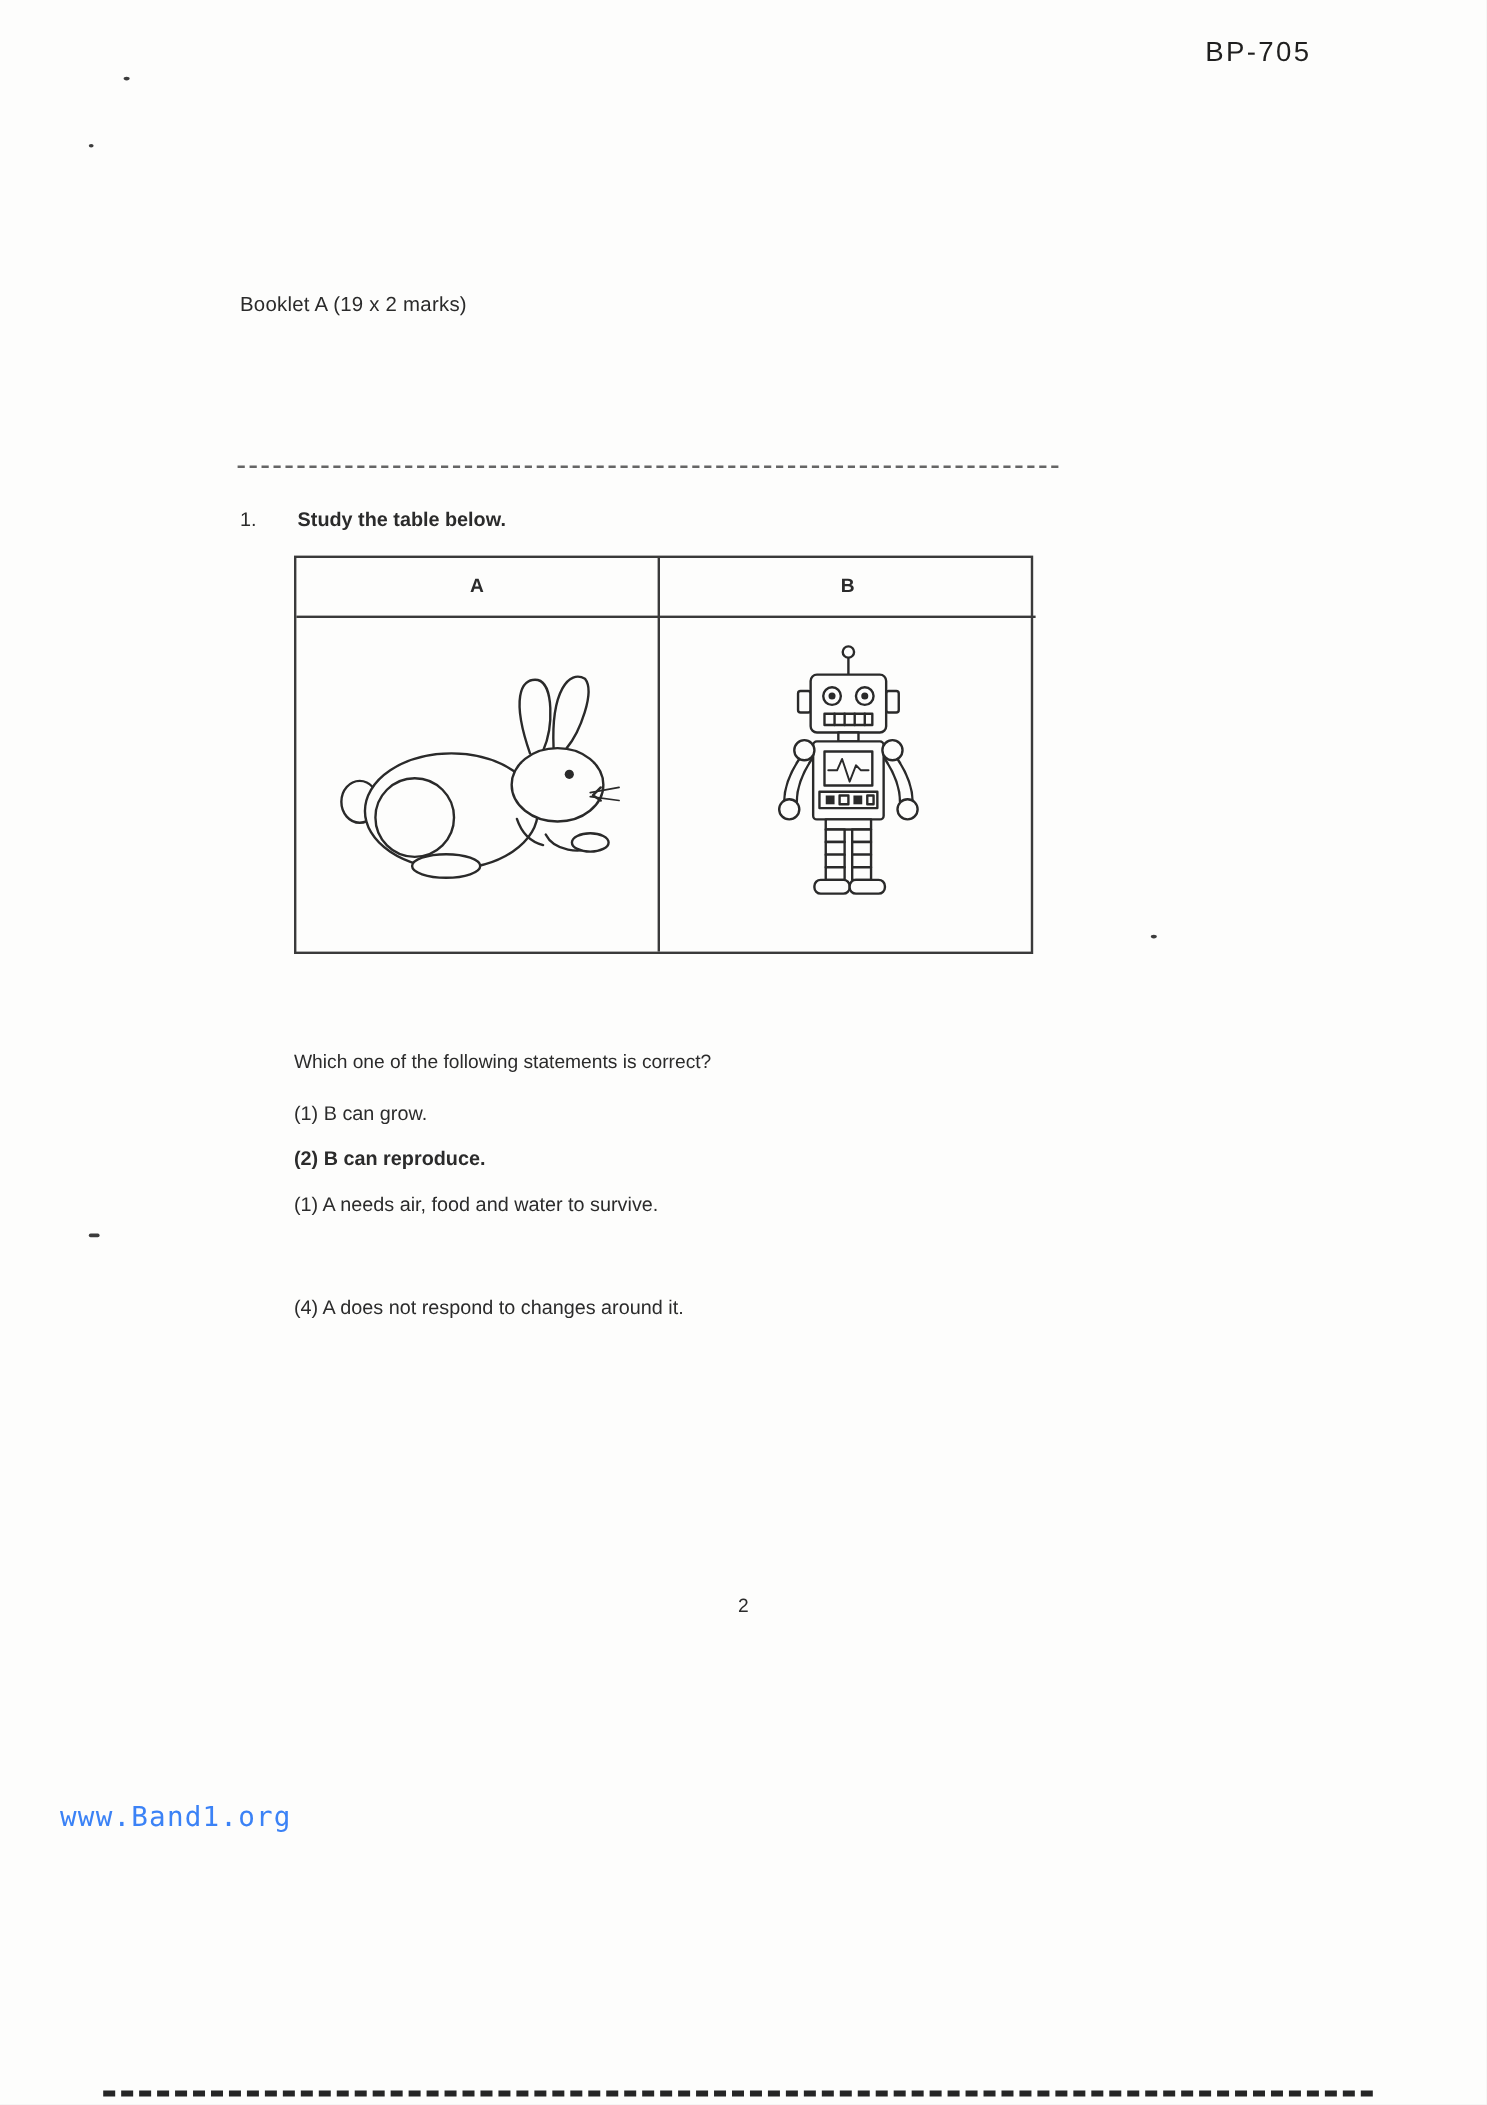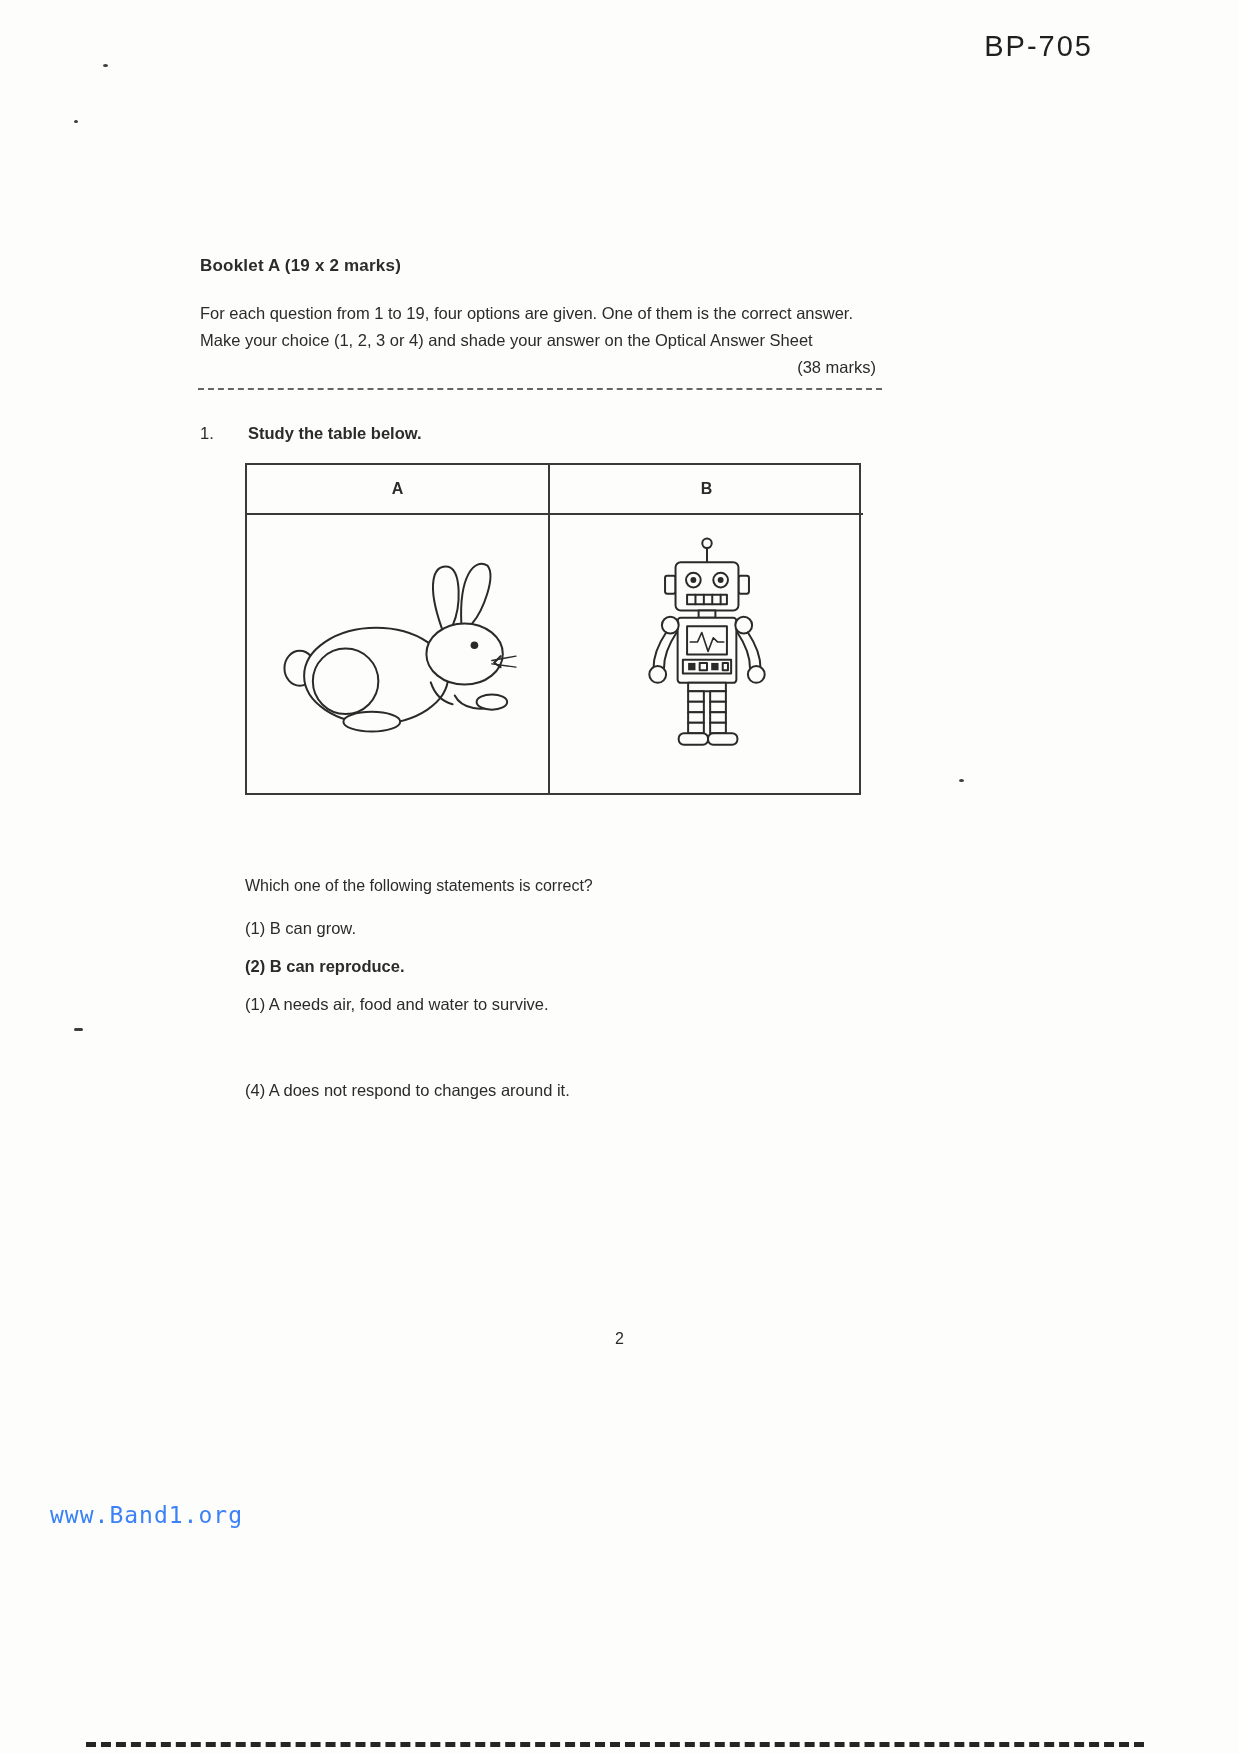--- a/index.html
+++ b/index.html
@@ -11,26 +11,26 @@
     height: 1754px;
     margin: 0 auto;
     background: #fdfdfc;
     color: #2b2b2b;
     overflow: hidden;
   }
   .scanwrap { position: absolute; inset: 0; filter: blur(0.3px); }
 
   .bp-code {
     position: absolute; top: 30px; right: 146px;
-    font-size: 29px; letter-spacing: 2px; color: #1f1f1f;
+    font-size: 23px; letter-spacing: 2px; color: #1f1f1f;
   }
 
   .booklet-title {
-    position: absolute; left: 200px; top: 256px;
-    font-weight: bold; font-size: 17px; letter-spacing: 0.2px;
+    position: absolute; left: 200px; top: 244px;
+    font-weight: normal; font-size: 17px; letter-spacing: 0.2px;
   }
 
   .instructions {
     position: absolute; left: 200px; top: 300px; width: 682px;
     font-size: 16.5px; line-height: 27px; text-align: justify;
   }
   .marks-line { text-align: right; padding-right: 6px; }
 
   .rule-dashed {
     position: absolute; left: 198px; top: 388px; width: 684px;
@@ -104,25 +104,20 @@
 </head>
 <body>
 
 <div class="page">
   <div class="scanwrap">
 
     <div class="bp-code">BP-705</div>
 
     <div class="booklet-title">Booklet A (19 x 2 marks)</div>
 
-    <div class="instructions">
-      <div>For each question from 1 to 19, four options are given. One of them is the correct answer.</div>
-      <div>Make your choice (1, 2, 3 or 4) and shade your answer on the Optical Answer Sheet</div>
-      <div class="marks-line">(38 marks)</div>
-    </div>
 
     <div class="rule-dashed"></div>
 
     <div class="q-number">1.</div>
     <div class="q-prompt">Study the table below.</div>
 
     <div class="q-table">
       <div class="cell head">A</div>
       <div class="cell head">B</div>
 

